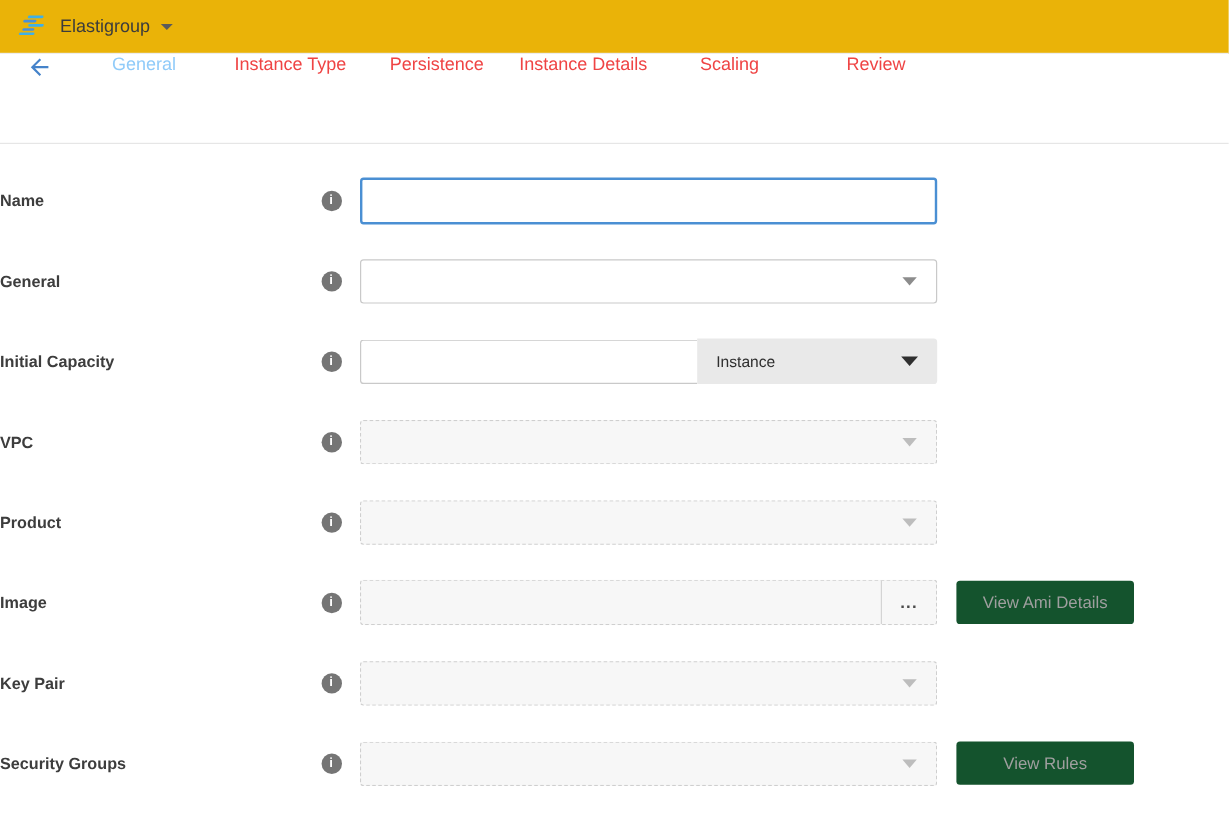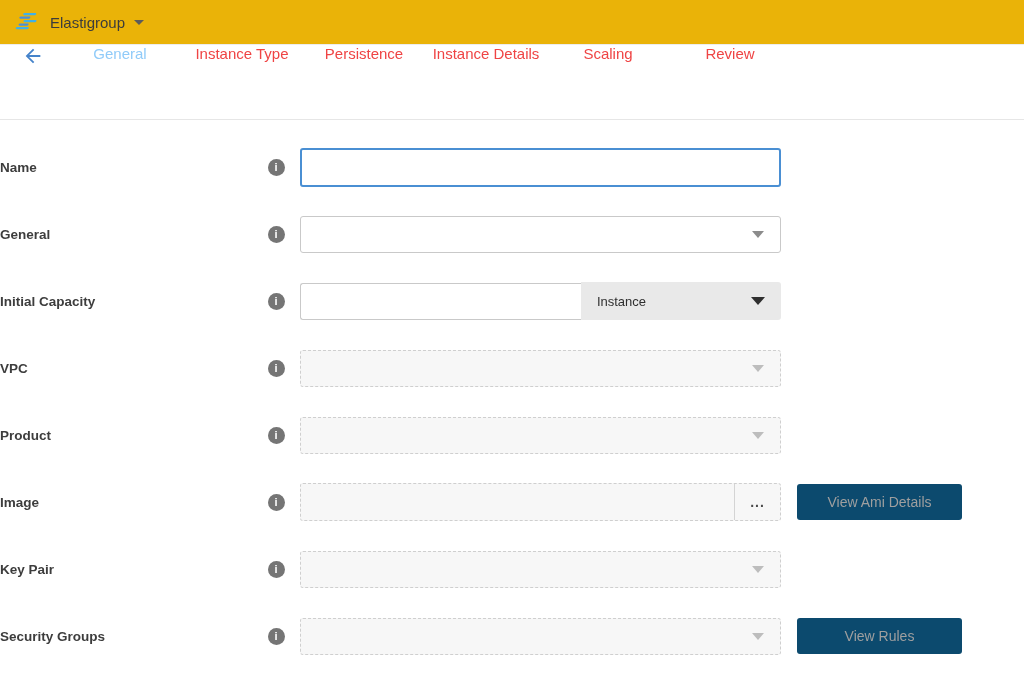--- a/index.html
+++ b/index.html
@@ -59,22 +59,22 @@
   .unit-select .caret { border-top-color: #2f2f2f; border-top-width: 8px;
     border-left-width: 7px; border-right-width: 7px; margin-top: -4px; }
 
   .image-field { display: flex; width: 100%; height: 38px;
     border: 1px dashed #cfcfcf; border-radius: 3px; background: #f7f7f7; }
   .image-value { flex: 1; }
   .browse-btn { width: 46px; border-left: 1px solid #d4d4d4; display: flex;
     align-items: center; justify-content: center; color: #4a4a4a;
     font-size: 14px; font-weight: bold; letter-spacing: 1px; cursor: pointer; }
 
-  .side-btn { width: 165px; height: 36px; margin-left: 16px; border: none;
-    border-radius: 3px; background: #0c4a6e; color: #9f9f9f; font-size: 14px;
+  .side-btn { width: 148px; height: 36px; margin-left: 16px; border: none;
+    border-radius: 3px; background: #14532d; color: #9f9f9f; font-size: 14px;
     font-family: "Liberation Sans", sans-serif; cursor: default;
     white-space: nowrap; }
 </style>
 </head>
 <body>
 
 <header class="app-header">
   <span class="logo">
     <svg width="26" height="22" viewBox="0 0 26 22">
       <g transform="skewX(-14)" fill="#3fb0e8">

